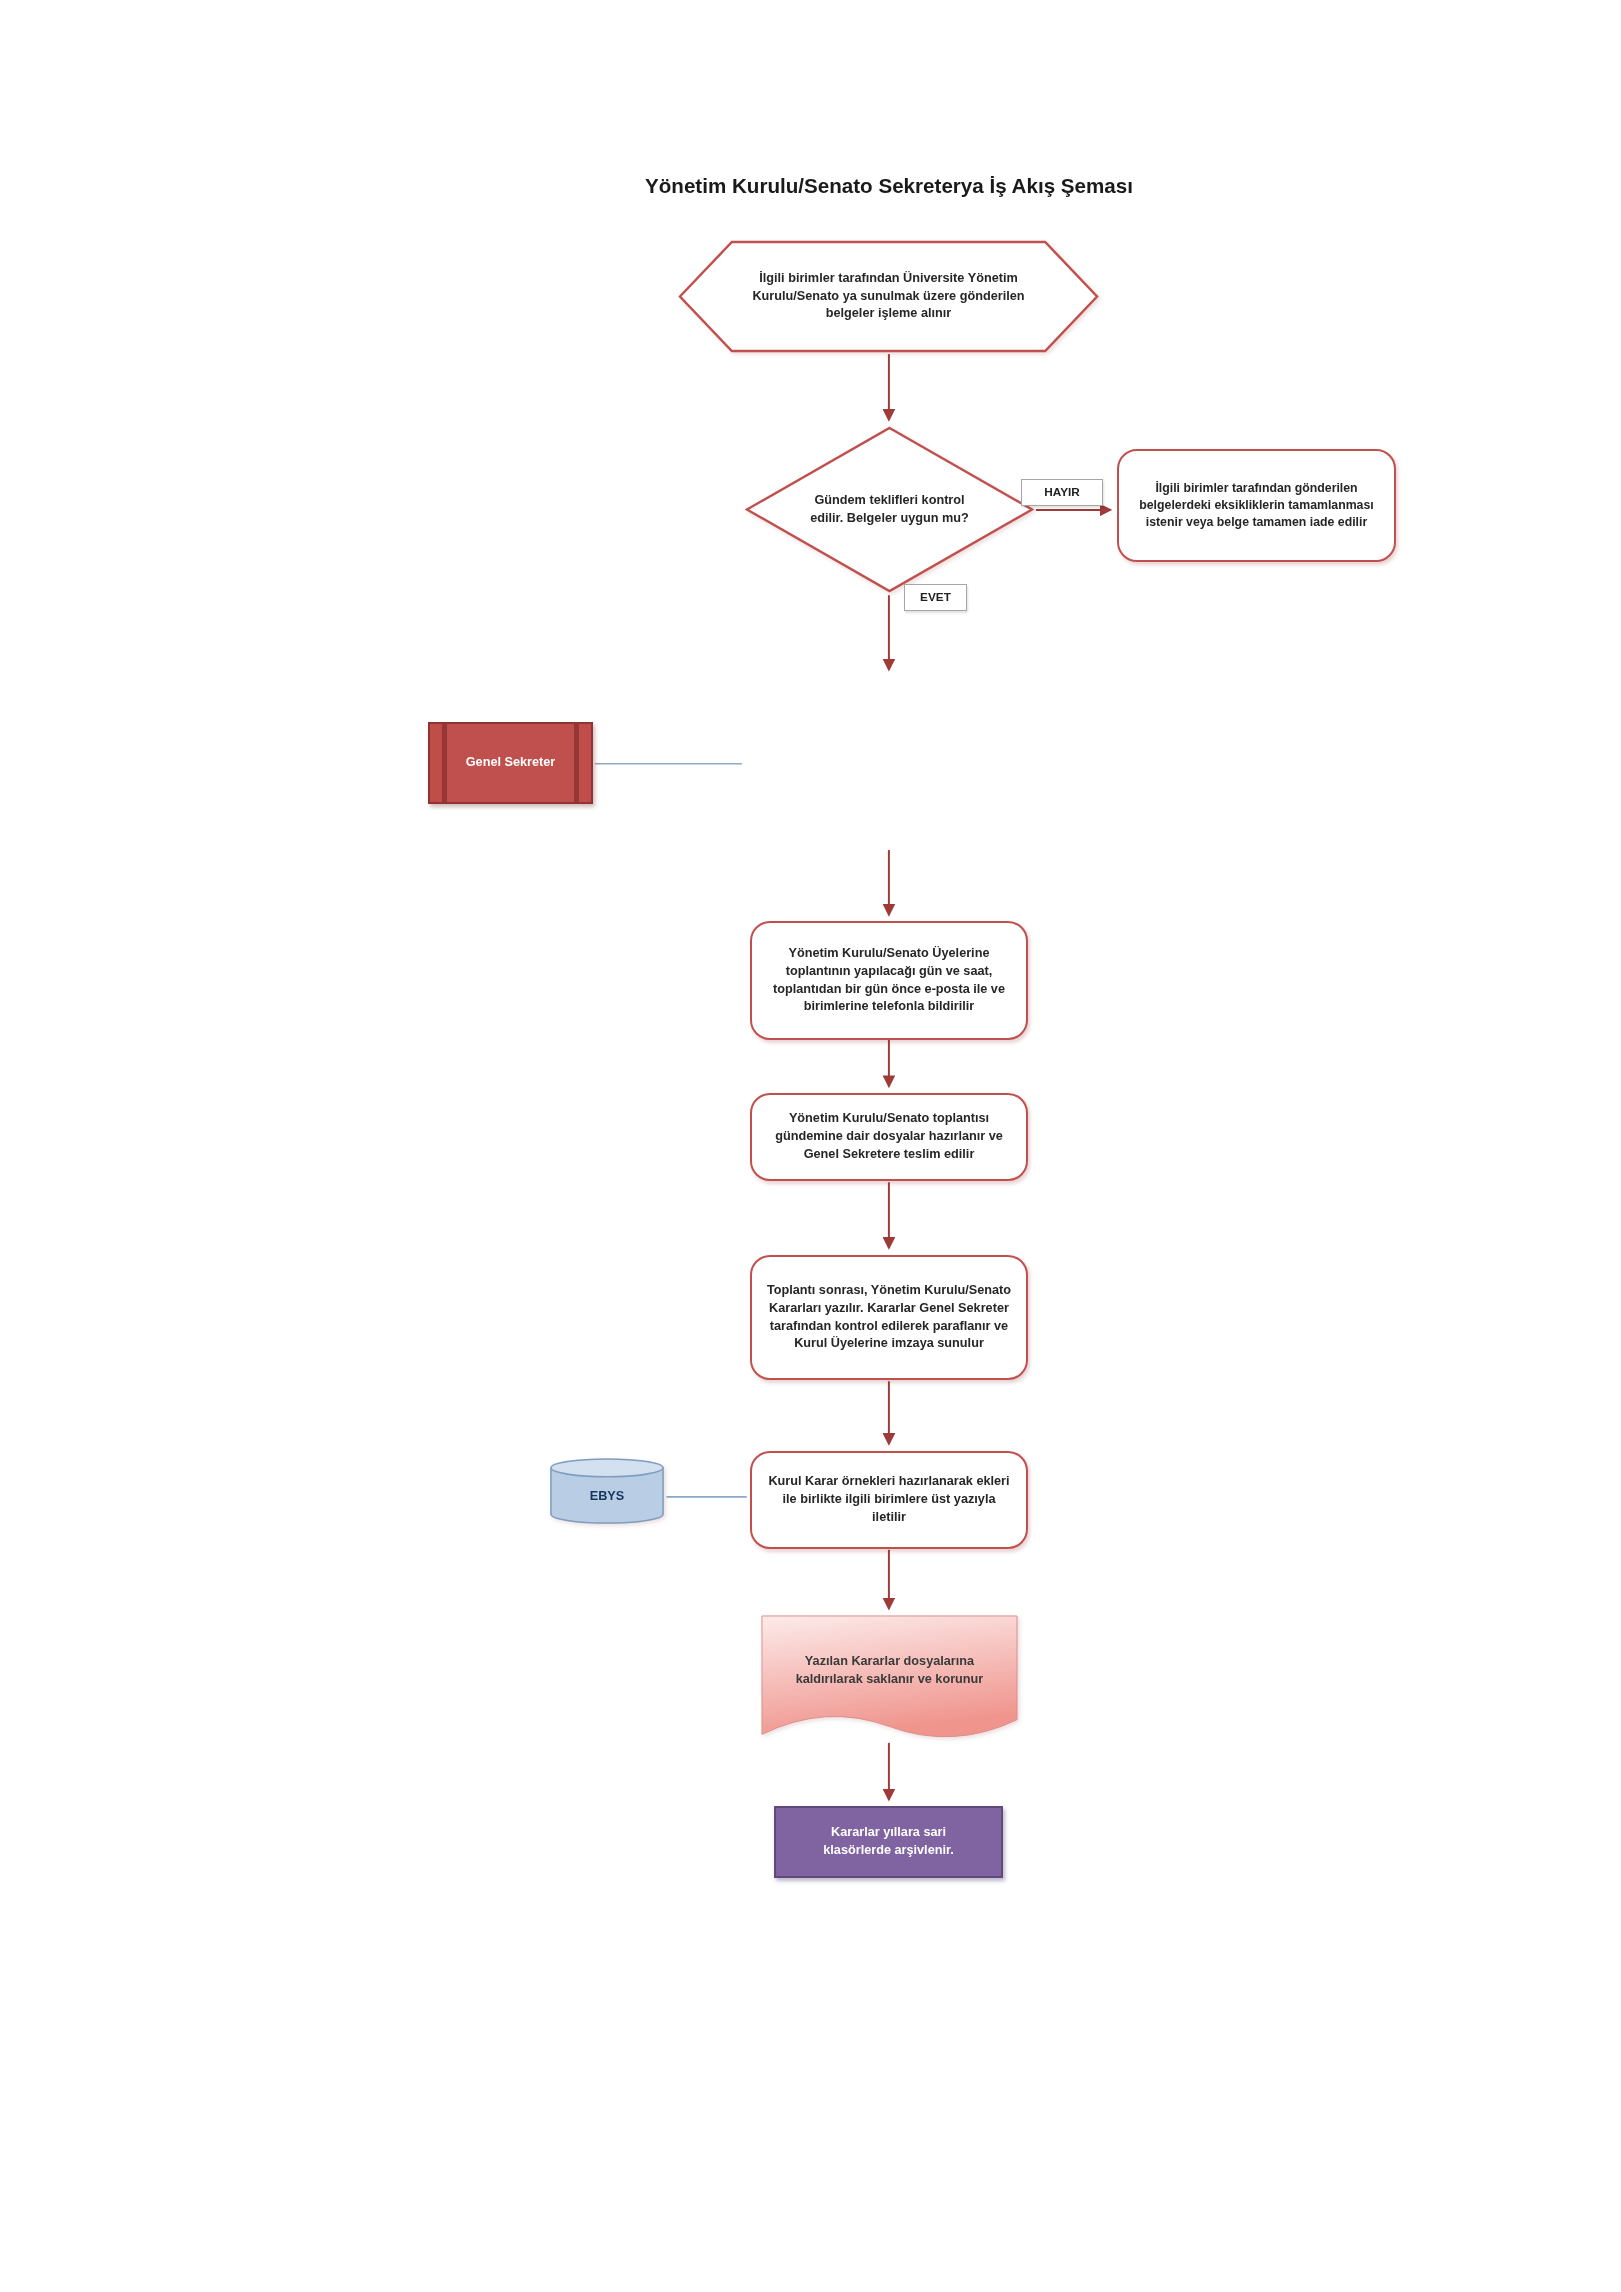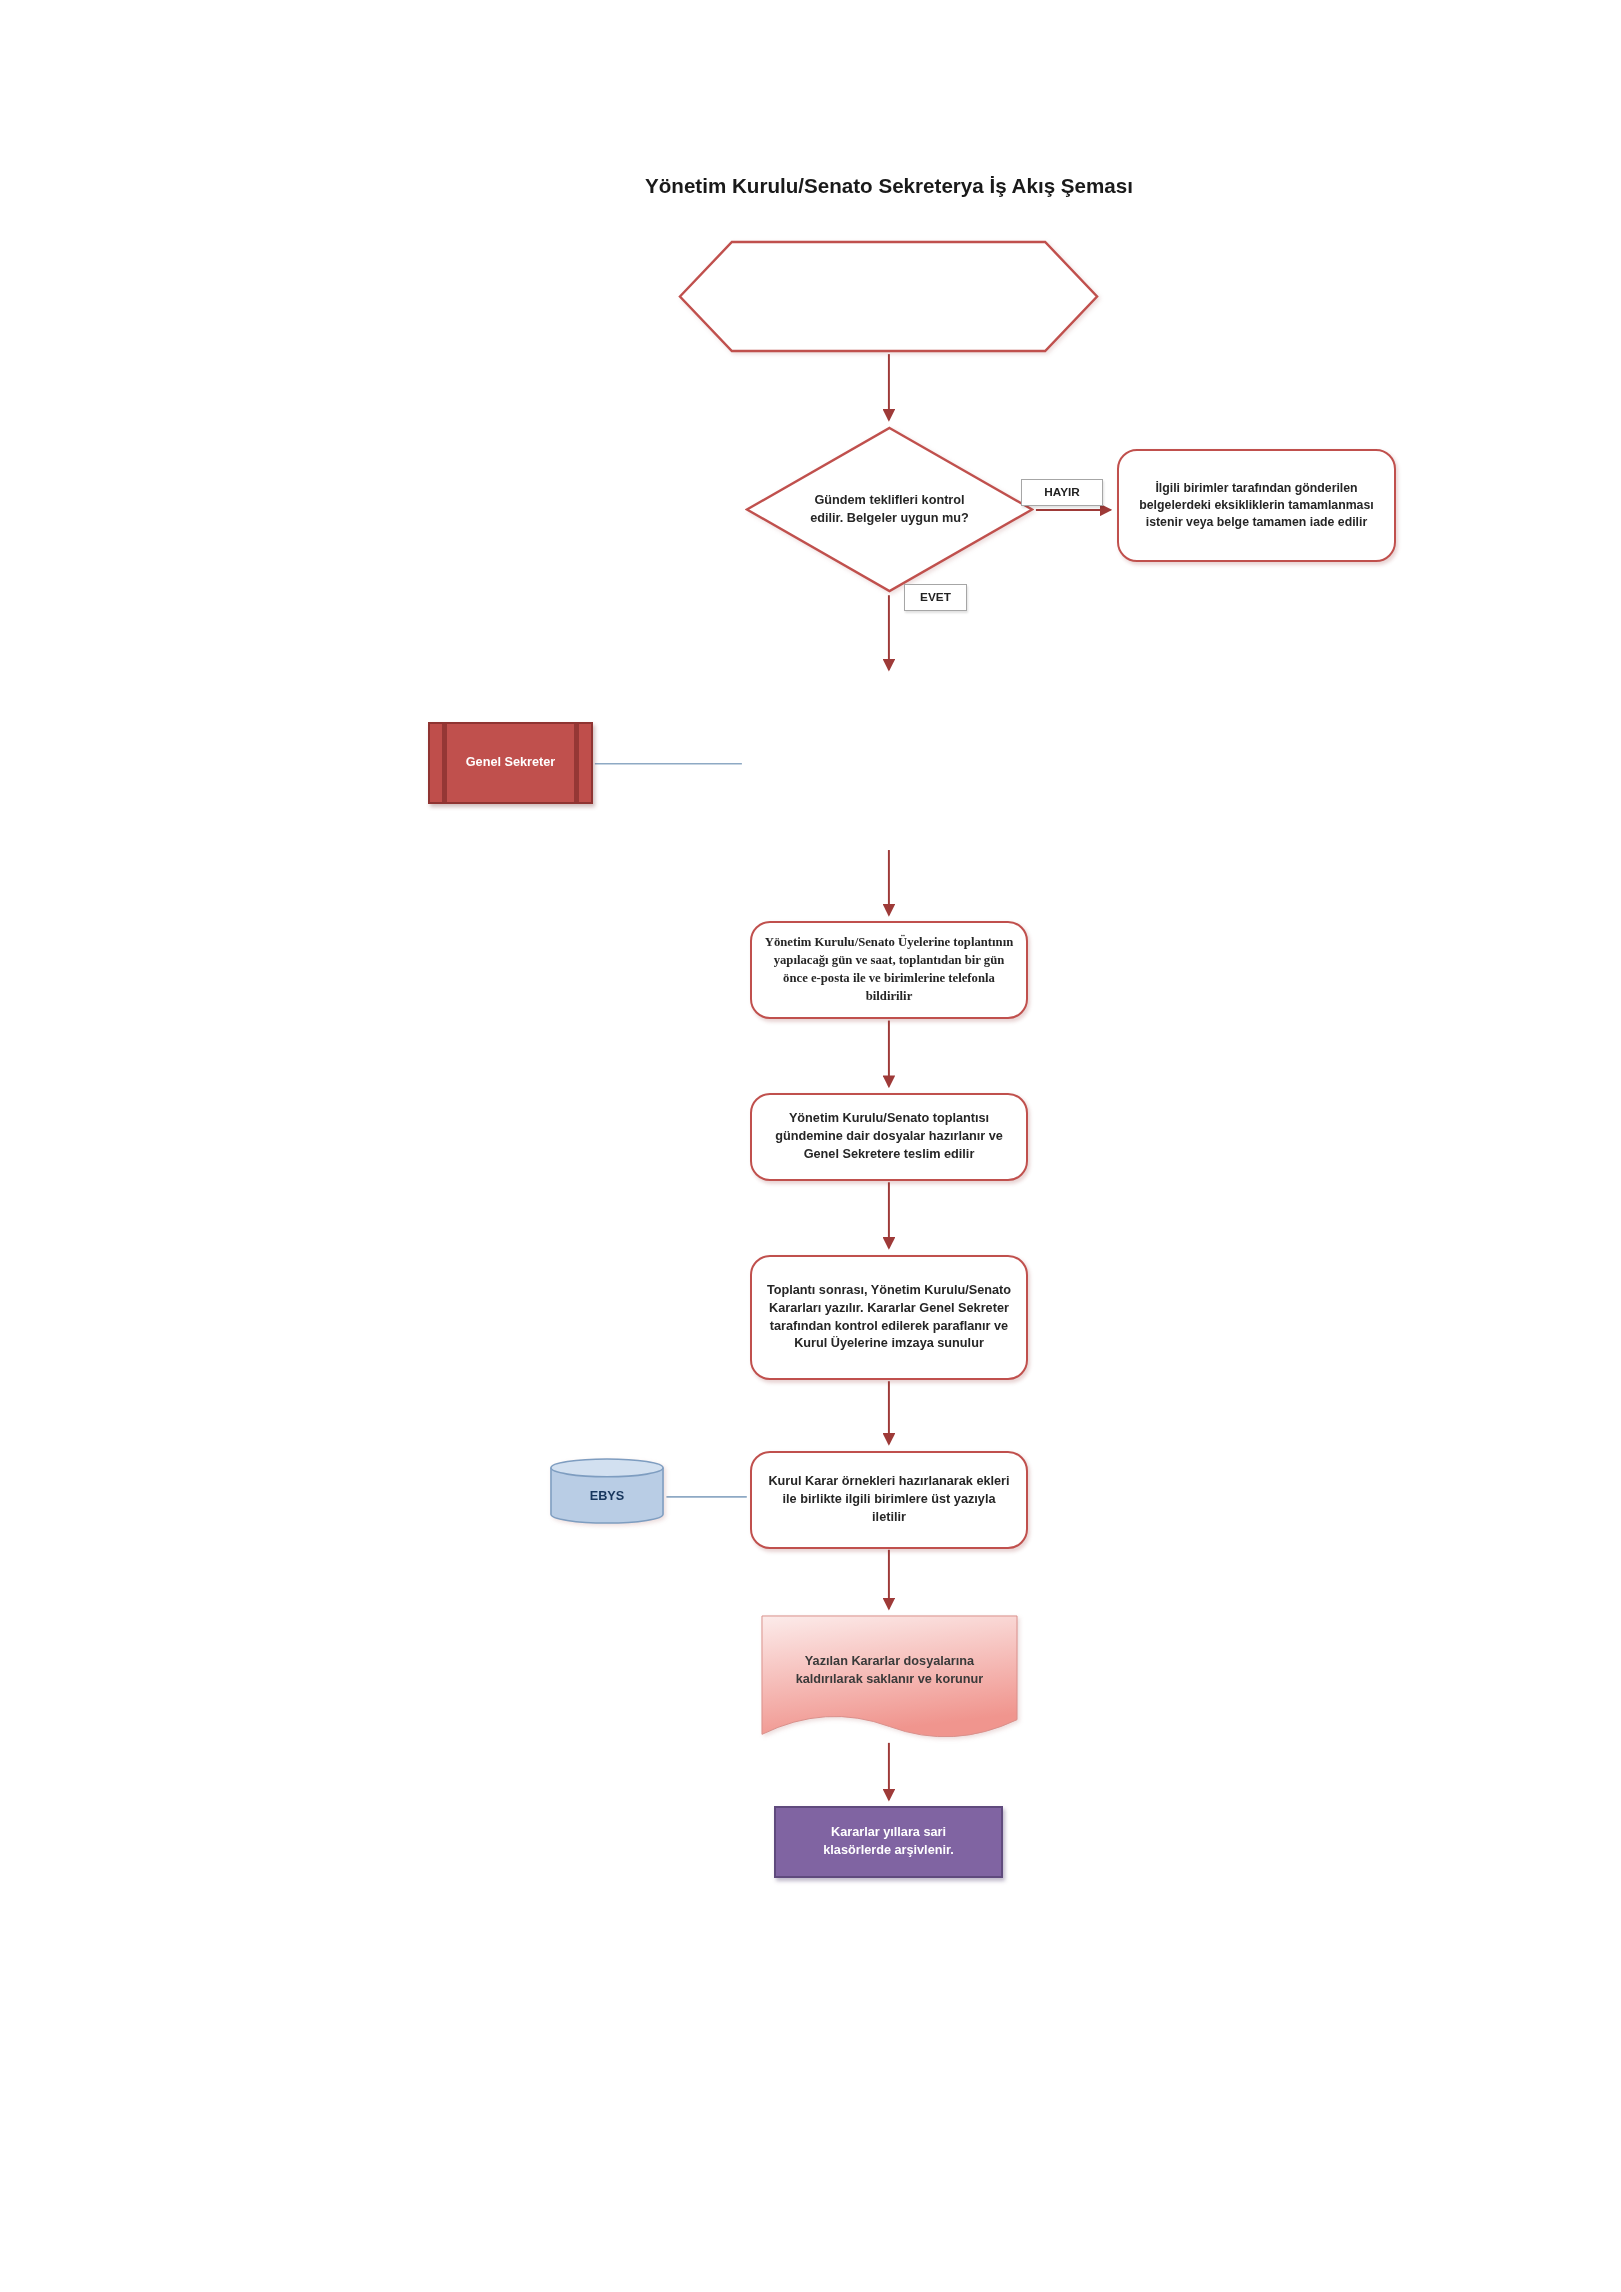--- a/index.html
+++ b/index.html
@@ -63,21 +63,21 @@
     padding: 5.9px 12.7px;
     box-shadow: 2px 2.9px 3.9px rgba(150,60,60,.22);
   }
 
   
   #node-start            { left: 678px;  top: 240px;  width: 421px; height: 113px; padding: 0 51px; }
   #node-decision-check   { left: 745px;  top: 426px;  width: 289px; height: 167px; padding: 0 57px; }
   #node-return           { left: 1117px; top: 449px;  width: 279px; height: 113px; font-size: 12.3px; }
   #node-decision-agenda  { left: 745px;  top: 676px;  width: 289px; height: 172px; padding: 0 59px; }
   #node-genel-sekreter   { left: 428px;  top: 722px;  width: 165px; height: 82px; }
-  #node-notify           { left: 750px;  top: 921px;  width: 278px; height: 98px; font-family: Liberation Serif, serif; }
+  #node-notify           { left: 750px;  top: 921px;  width: 278px; height: 119px; }
   #node-prepare          { left: 750px;  top: 1093px; width: 278px; height: 88px; }
   #node-write            { left: 750px;  top: 1255px; width: 278px; height: 125px; }
   #node-send             { left: 750px;  top: 1451px; width: 278px; height: 98px; }
   #node-ebys             { left: 549px;  top: 1457px; width: 116px; height: 69px; padding-top: 9.8px; color: #17365D; }
   #node-document         { left: 761px;  top: 1615px; width: 257px; height: 134px; padding: 3.9px 19.6px 25.5px 19.6px; color: #3a3a3a; }
   #node-archive          { left: 774px;  top: 1806px; width: 229px; height: 72px; }
 
   
   .flow-label {
     position: absolute;
@@ -145,20 +145,21 @@
       <line x1="680" y1="1527" x2="762" y2="1527"></line>
     </g>
   </svg>
 
   <div class="page-title">Yönetim Kurulu/Senato Sekreterya İş Akış Şeması</div>
 
   <div class="node" id="node-start">
     <svg class="shape" viewBox="0 0 430 115" preserveAspectRatio="none">
       <polygon points="2,57.5 55,2 375,2 428,57.5 375,113 55,113" fill="#ffffff" stroke="#C0504D" stroke-width="2.5"></polygon>
     </svg>
+    <span class="node-text">İlgili birimler tarafından Üniversite Yönetim Kurulu/Senato ya sunulmak üzere gönderilen belgeler işleme alınır</span>
   </div>
 
   <div class="node" id="node-decision-check">
     <svg class="shape" viewBox="0 0 295 170" preserveAspectRatio="none">
       <polygon points="147.5,2 293,85 147.5,168 2,85" fill="#ffffff" stroke="#C0504D" stroke-width="2.5"></polygon>
     </svg>
     <span class="node-text">Gündem teklifleri kontrol edilir. Belgeler uygun mu?</span>
   </div>
 
   <div class="flow-label" id="label-hayir">HAYIR</div>

